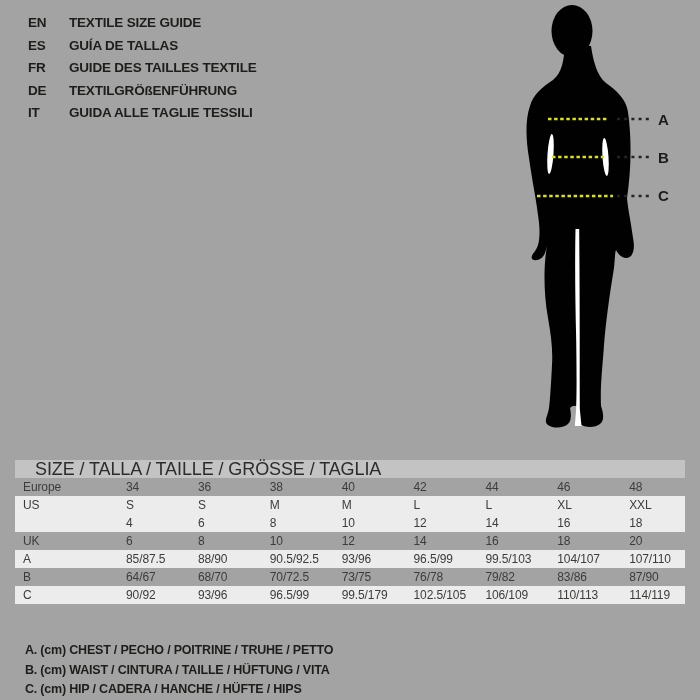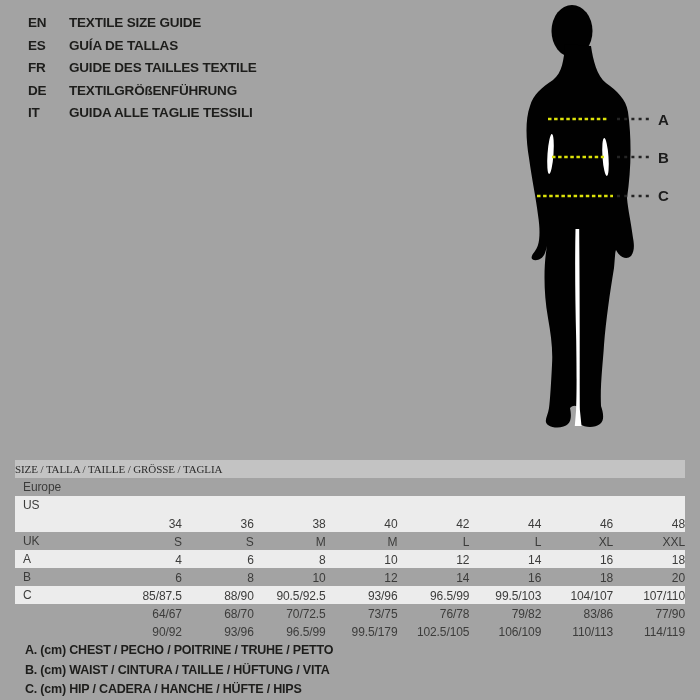--- a/index.html
+++ b/index.html
@@ -16,25 +16,25 @@
   .mlabel{position:absolute;width:22px;font-size:15px;font-weight:700;color:#1c1c1c;letter-spacing:0;}
   #mlabel-a{left:658px;top:111px;}
   #mlabel-b{left:658px;top:149px;}
   #mlabel-c{left:658px;top:187px;}
 
   
   .section-title{position:absolute;left:25px;top:430px;font-size:12.5px;font-weight:700;letter-spacing:-0.2px;}
 
   
   .size-table{position:absolute;left:15px;top:460px;width:670px;font-size:12px;color:#3c3c3b;letter-spacing:-0.1px;}
-  .thead{height:18px;line-height:18px;background:#c3c3c3;color:#2c2c2c;padding-left:0;font-size:11px;font-family:Liberation Serif, serif;}
+  .thead{height:18px;line-height:18px;background:#c3c3c3;color:#2c2c2c;padding-left:20px;font-size:18px;}
   .trow{display:grid;grid-template-columns:95px repeat(8,1fr);height:18px;line-height:18px;gap:16px;}
   .trow.shaded{background:#ececec;}
   .rlabel{padding-left:8px;text-align:left;}
-  .cell{text-align:right;margin-top:37px;}
+  .cell{text-align:left;}
 
   
   .legend{position:absolute;left:25px;top:641px;font-size:12.5px;font-weight:700;line-height:19.6px;letter-spacing:-0.2px;}
 </style>
 </head>
 <body>
 
 <div class="page">
 
   <div class="langs">
@@ -171,21 +171,21 @@
         </div>
         <div class="trow">
           <span class="rlabel">B</span>
           <span class="cell">64/67</span>
           <span class="cell">68/70</span>
           <span class="cell">70/72.5</span>
           <span class="cell">73/75</span>
           <span class="cell">76/78</span>
           <span class="cell">79/82</span>
           <span class="cell">83/86</span>
-          <span class="cell">77/90</span>
+          <span class="cell">87/90</span>
         </div>
         <div class="trow shaded">
           <span class="rlabel">C</span>
           <span class="cell">90/92</span>
           <span class="cell">93/96</span>
           <span class="cell">96.5/99</span>
           <span class="cell">99.5/179</span>
           <span class="cell">102.5/105</span>
           <span class="cell">106/109</span>
           <span class="cell">110/113</span>

